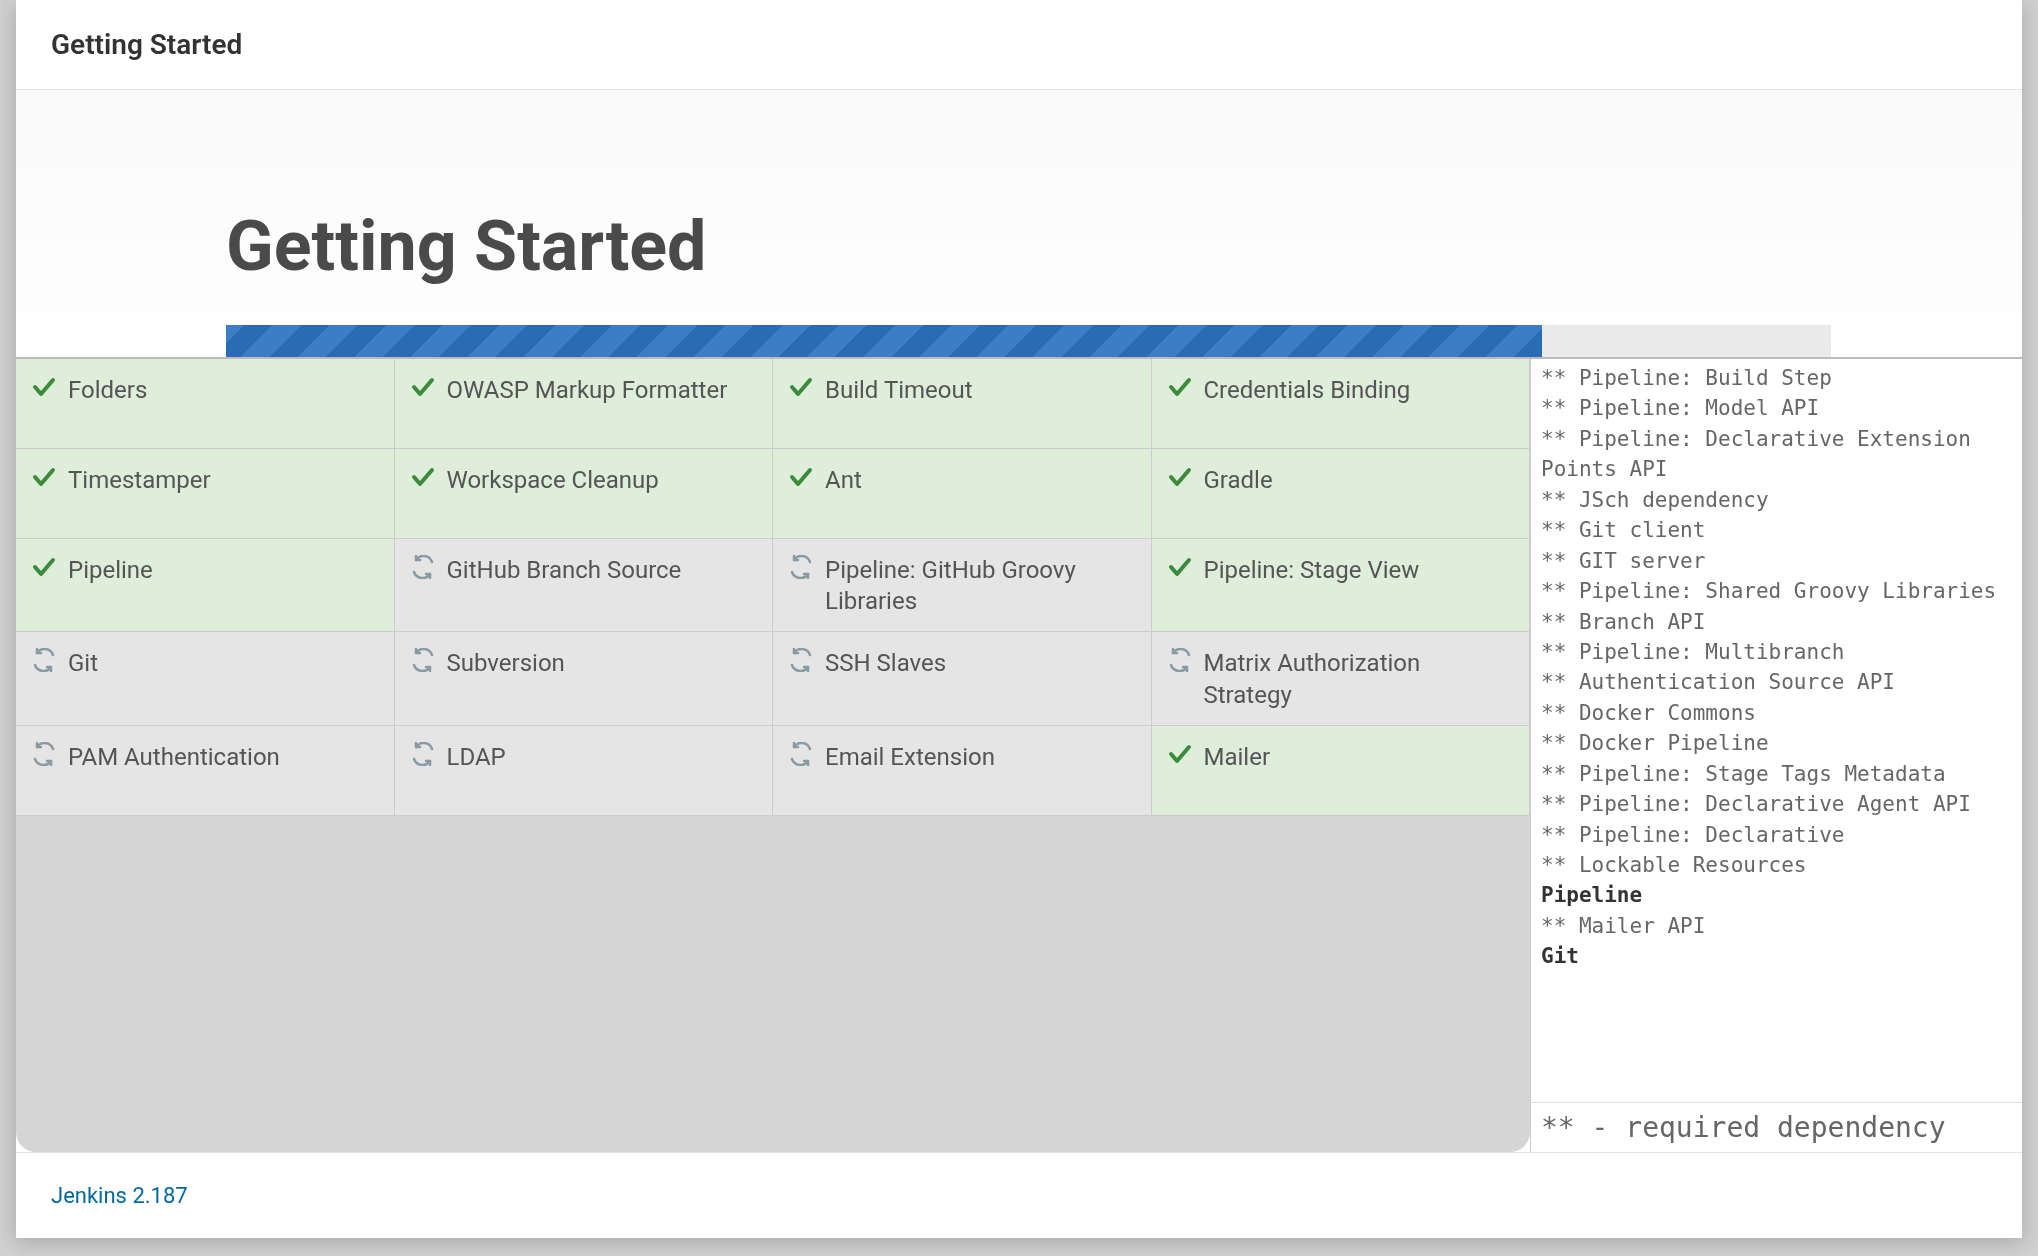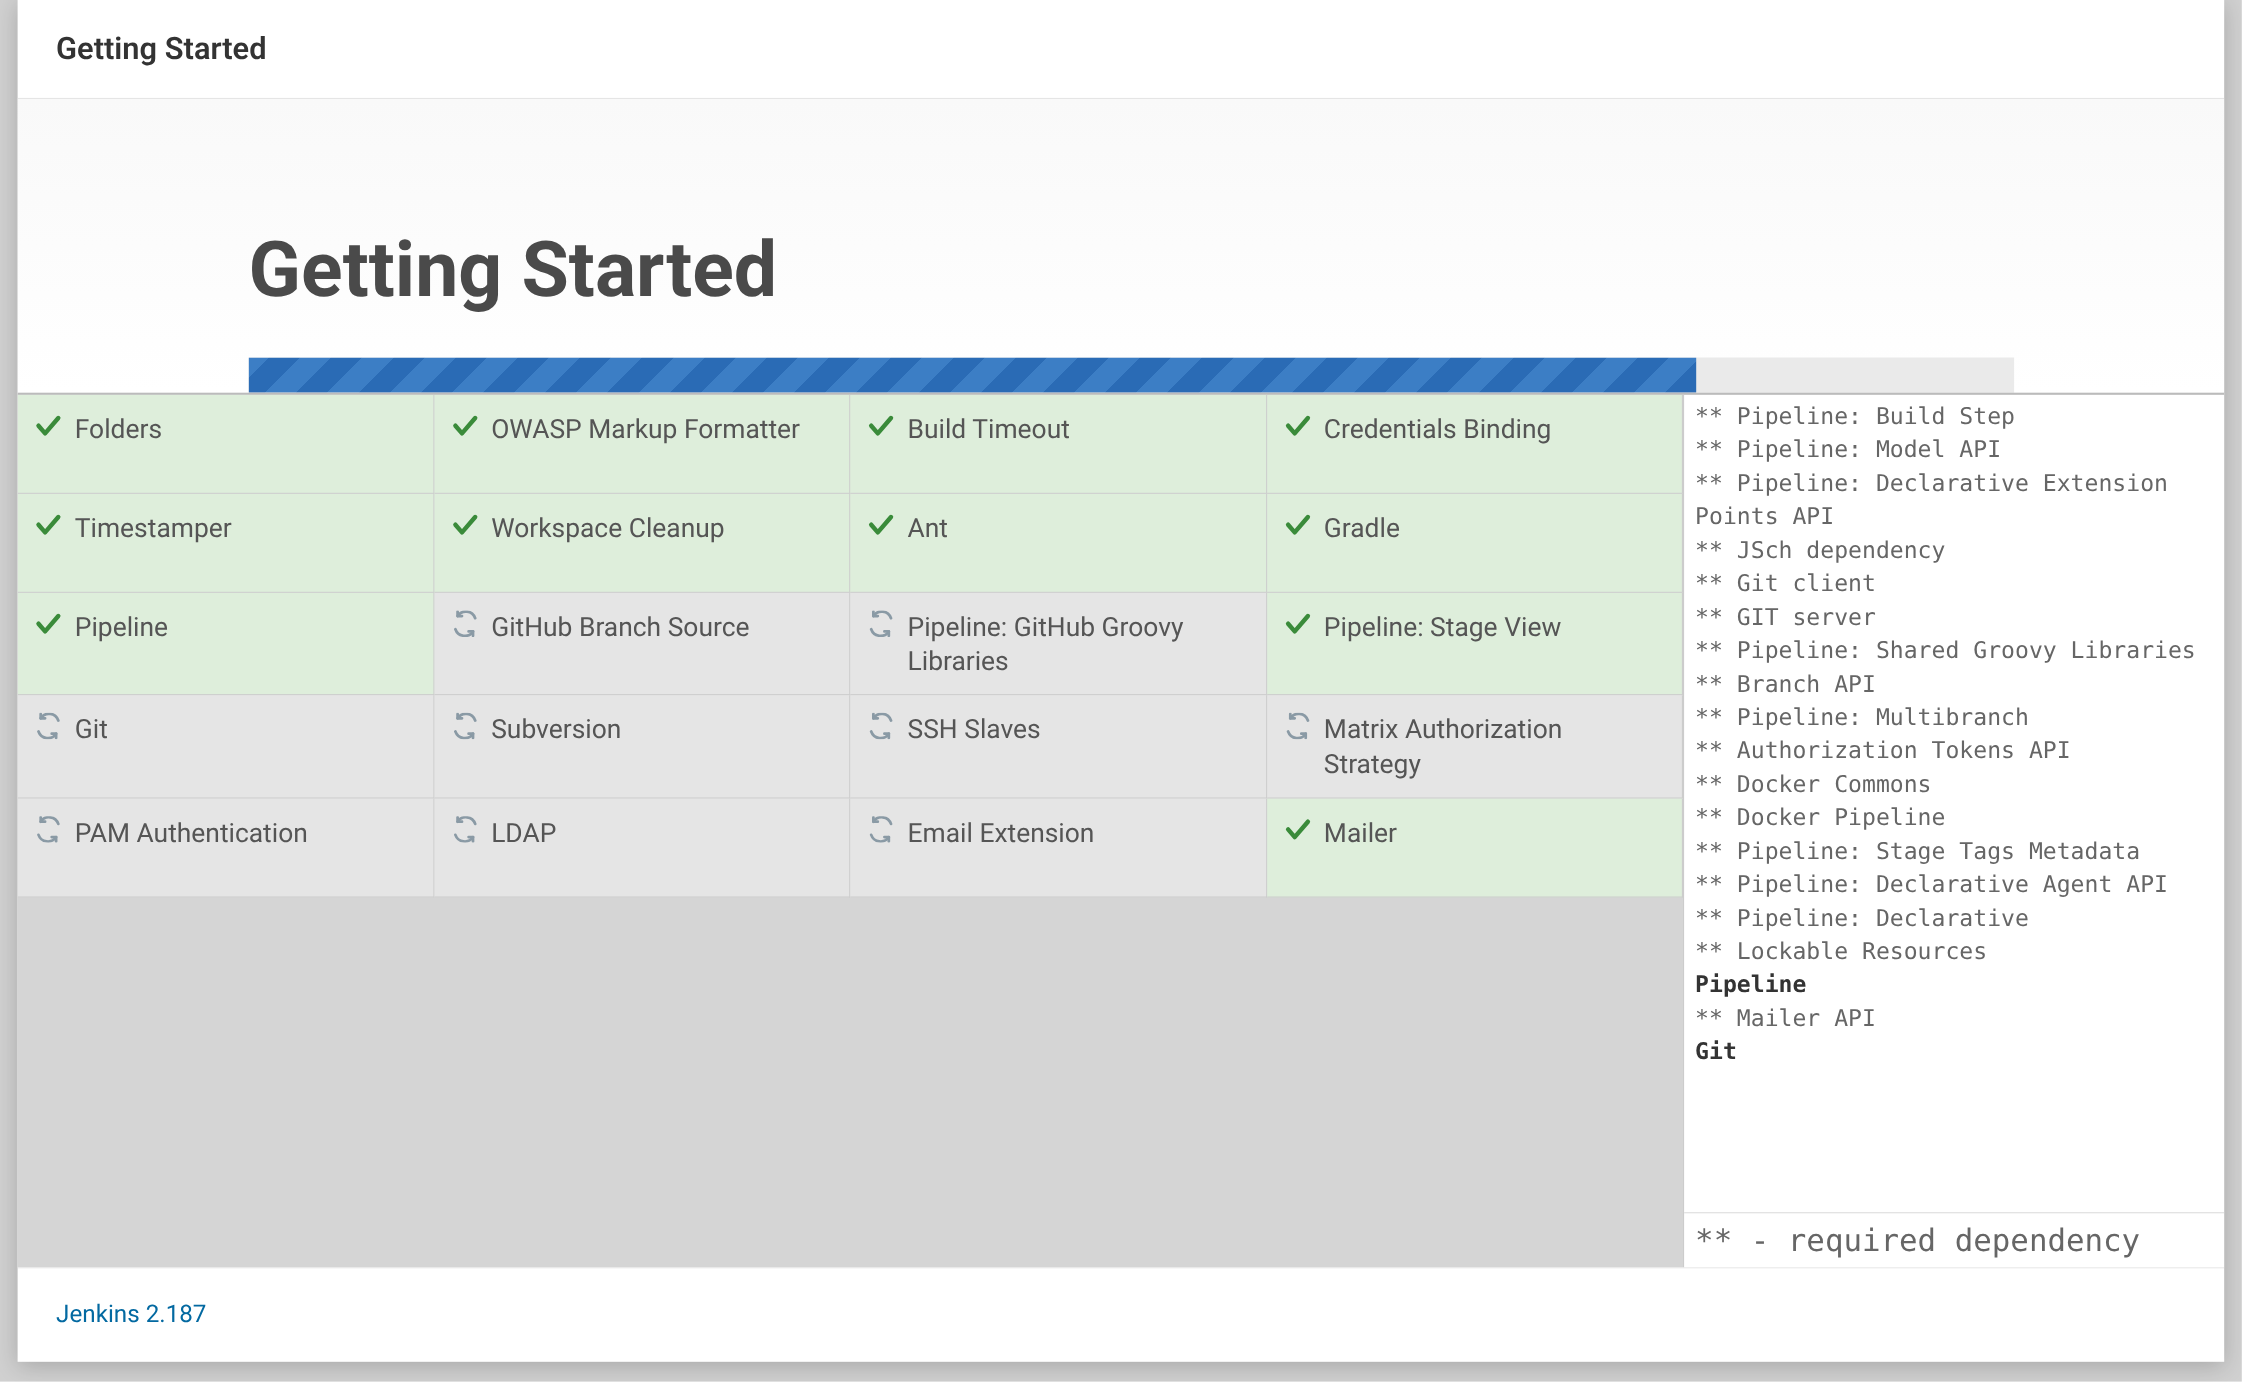--- a/index.html
+++ b/index.html
@@ -63,20 +63,21 @@
   border-top: 2px solid #bbb;
   min-height: 0;
 }
 .plugin-grid {
   flex: 1;
   background: #d5d5d5;
   display: grid;
   grid-template-columns: repeat(4, 1fr);
   grid-auto-rows: min-content;
   align-content: start;
+  border-radius: 20px;
 }
 .plugin-cell {
   background: #e5e5e5;
   border-right: 1px solid #ccc;
   border-bottom: 1px solid #ccc;
   padding: 14px 18px 14px 14px;
   min-height: 90px;
   display: flex;
   align-items: flex-start;
   gap: 10px;
@@ -347,21 +348,21 @@
       <div class="log-body" id="log-body">
           <div class="log-line">** Pipeline: Build Step</div>
           <div class="log-line">** Pipeline: Model API</div>
           <div class="log-line">** Pipeline: Declarative Extension Points API</div>
           <div class="log-line">** JSch dependency</div>
           <div class="log-line">** Git client</div>
           <div class="log-line">** GIT server</div>
           <div class="log-line">** Pipeline: Shared Groovy Libraries</div>
           <div class="log-line">** Branch API</div>
           <div class="log-line">** Pipeline: Multibranch</div>
-          <div class="log-line">** Authorization Tokens API</div>
+          <div class="log-line">** Authentication Source API</div>
           <div class="log-line">** Docker Commons</div>
           <div class="log-line">** Docker Pipeline</div>
           <div class="log-line">** Pipeline: Stage Tags Metadata</div>
           <div class="log-line">** Pipeline: Declarative Agent API</div>
           <div class="log-line">** Pipeline: Declarative</div>
           <div class="log-line">** Lockable Resources</div>
           <div class="log-line bold">Pipeline</div>
           <div class="log-line">** Mailer API</div>
           <div class="log-line bold">Git</div>
         </div>

